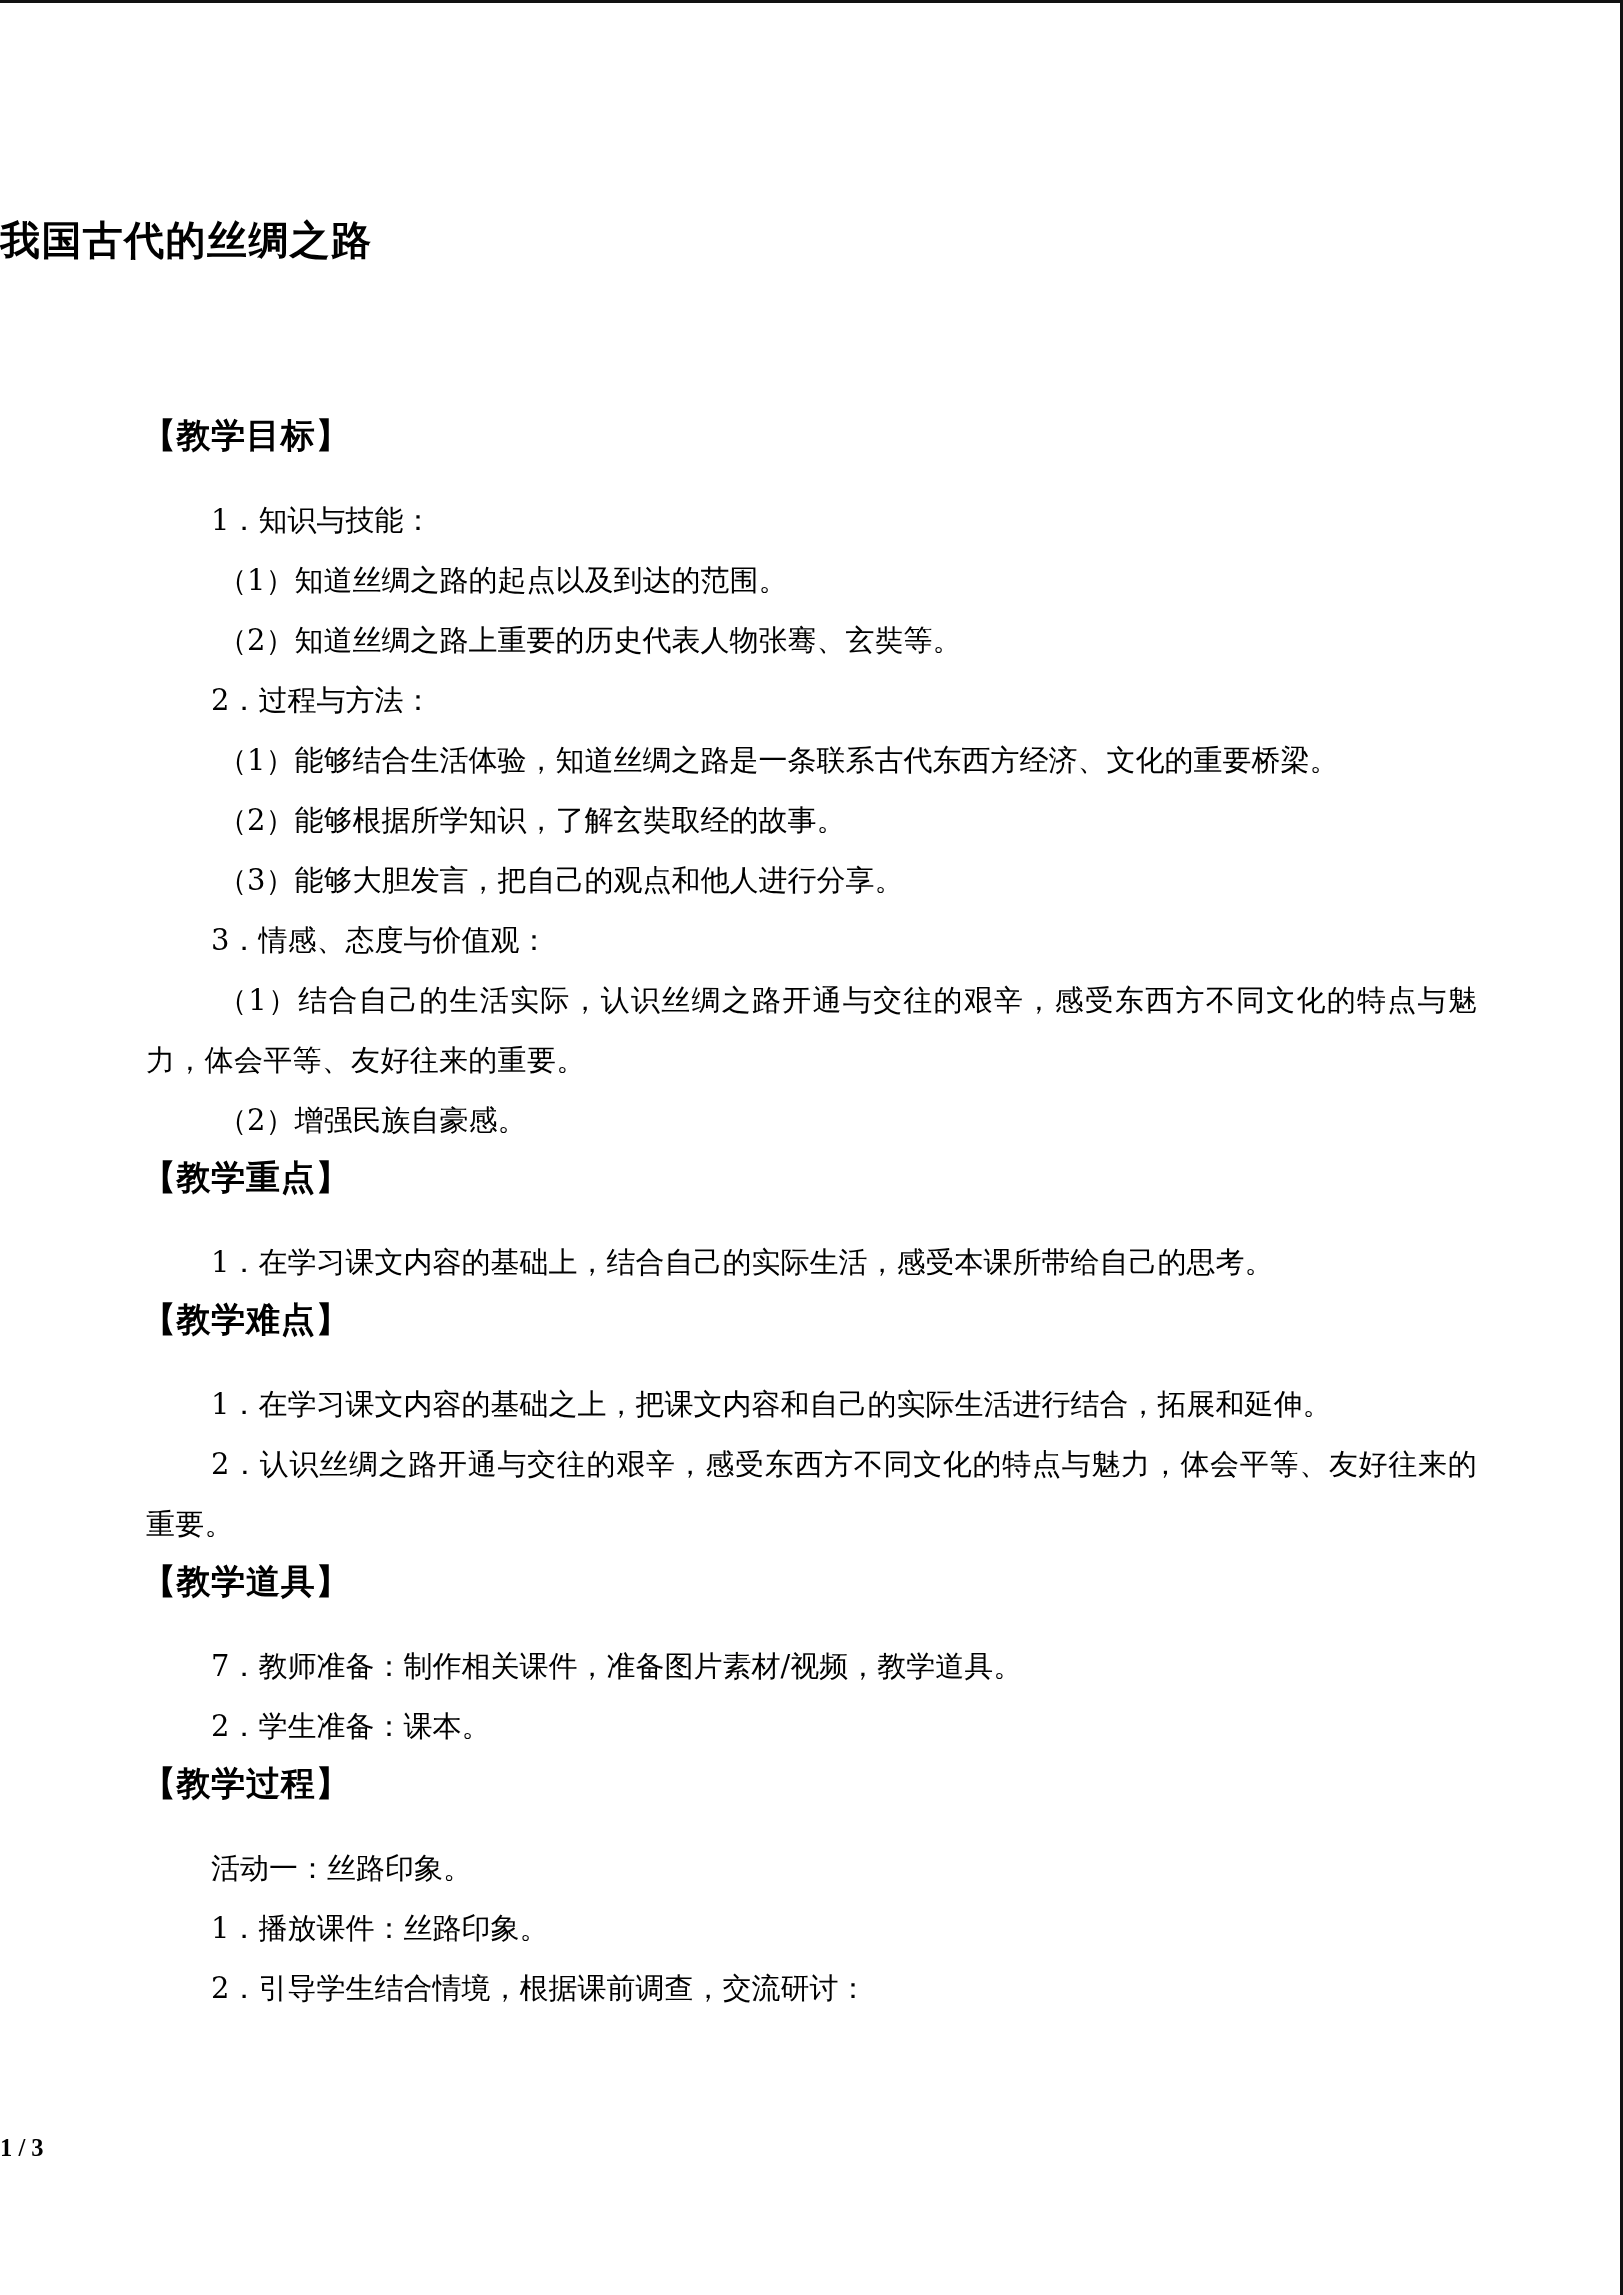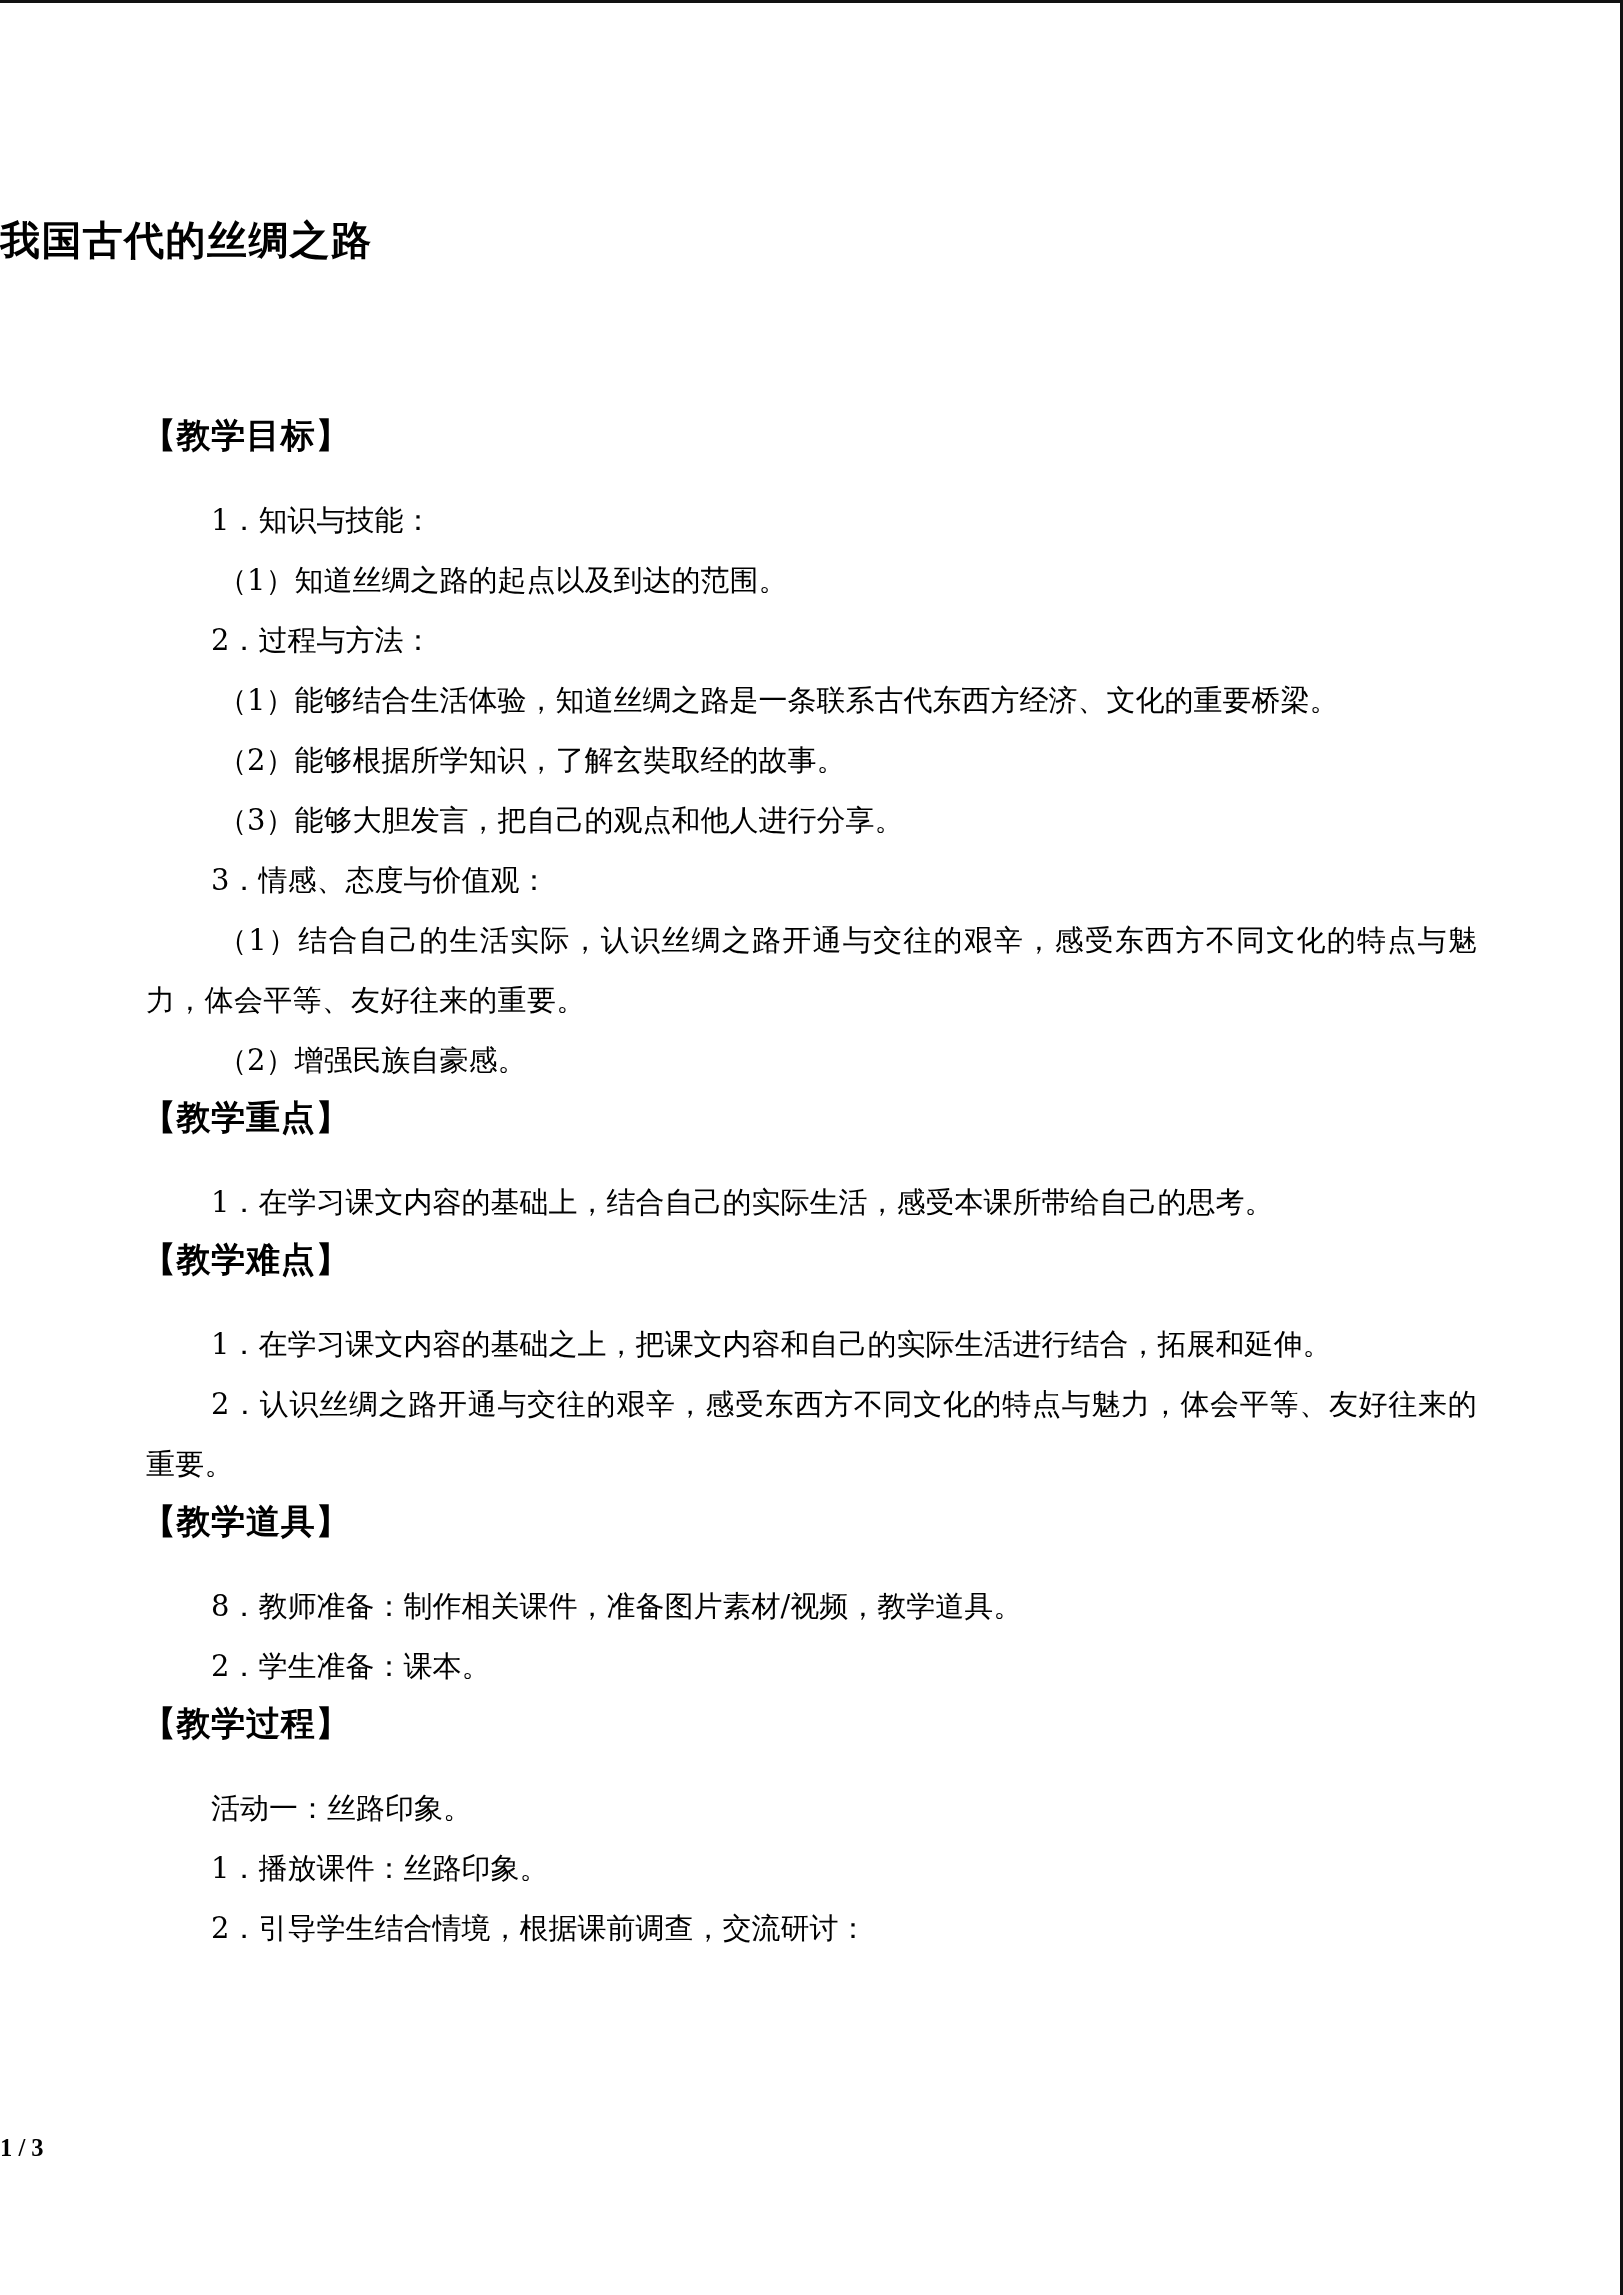--- a/index.html
+++ b/index.html
@@ -91,20 +91,21 @@
 
 <h1 class="title" style="margin:0;">我国古代的丝绸之路</h1>
 
 <div class="content">
 
   <section>
     <div class="heading">【教学目标】</div>
     <div class="heading-gap"></div>
     <div class="line indent-1">1．知识与技能：</div>
     <div class="line indent-2">（1）知道丝绸之路的起点以及到达的范围。</div>
+    <div class="line indent-2">（2）知道丝绸之路上重要的历史代表人物张骞、玄奘等。</div>
     <div class="line indent-1">2．过程与方法：</div>
     <div class="line indent-2">（1）能够结合生活体验，知道丝绸之路是一条联系古代东西方经济、文化的重要桥梁。</div>
     <div class="line indent-2">（2）能够根据所学知识，了解玄奘取经的故事。</div>
     <div class="line indent-2">（3）能够大胆发言，把自己的观点和他人进行分享。</div>
     <div class="line indent-1">3．情感、态度与价值观：</div>
     <div class="para">（1）结合自己的生活实际，认识丝绸之路开通与交往的艰辛，感受东西方不同文化的特点与魅力，体会平等、友好往来的重要。</div>
     <div class="line indent-2">（2）增强民族自豪感。</div>
   </section>
 
   <section>
@@ -116,21 +117,21 @@
   <section>
     <div class="heading">【教学难点】</div>
     <div class="heading-gap"></div>
     <div class="line indent-1">1．在学习课文内容的基础之上，把课文内容和自己的实际生活进行结合，拓展和延伸。</div>
     <div class="para" style="text-indent:65px;">2．认识丝绸之路开通与交往的艰辛，感受东西方不同文化的特点与魅力，体会平等、友好往来的重要。</div>
   </section>
 
   <section>
     <div class="heading">【教学道具】</div>
     <div class="heading-gap"></div>
-    <div class="line indent-1">8．教师准备：制作相关课件，准备图片素材/视频，教学道具。</div>
+    <div class="line indent-1">7．教师准备：制作相关课件，准备图片素材/视频，教学道具。</div>
     <div class="line indent-1">2．学生准备：课本。</div>
   </section>
 
   <section>
     <div class="heading">【教学过程】</div>
     <div class="heading-gap"></div>
     <div class="line indent-1">活动一：丝路印象。</div>
     <div class="line indent-1">1．播放课件：丝路印象。</div>
     <div class="line indent-1">2．引导学生结合情境，根据课前调查，交流研讨：</div>
   </section>

